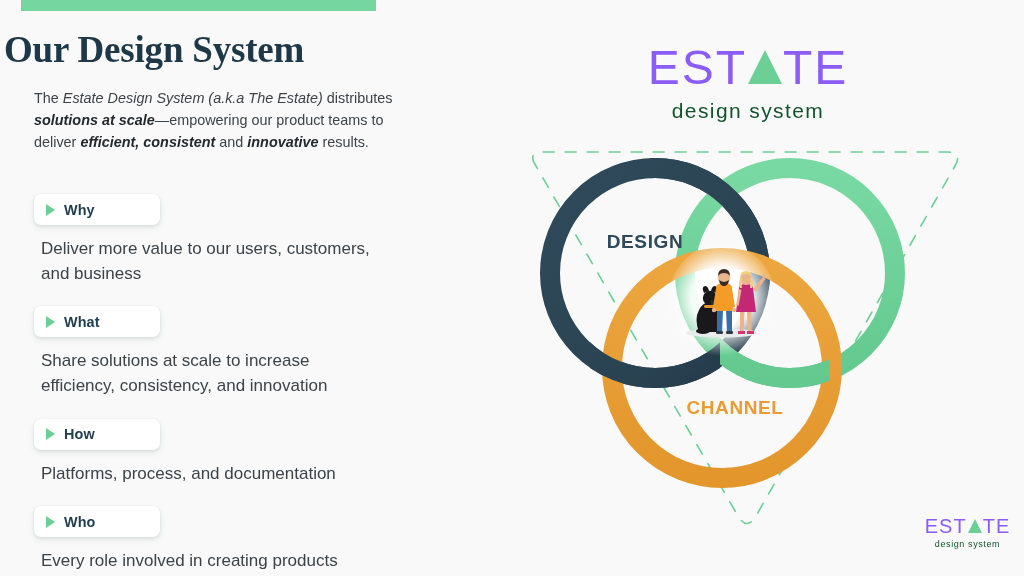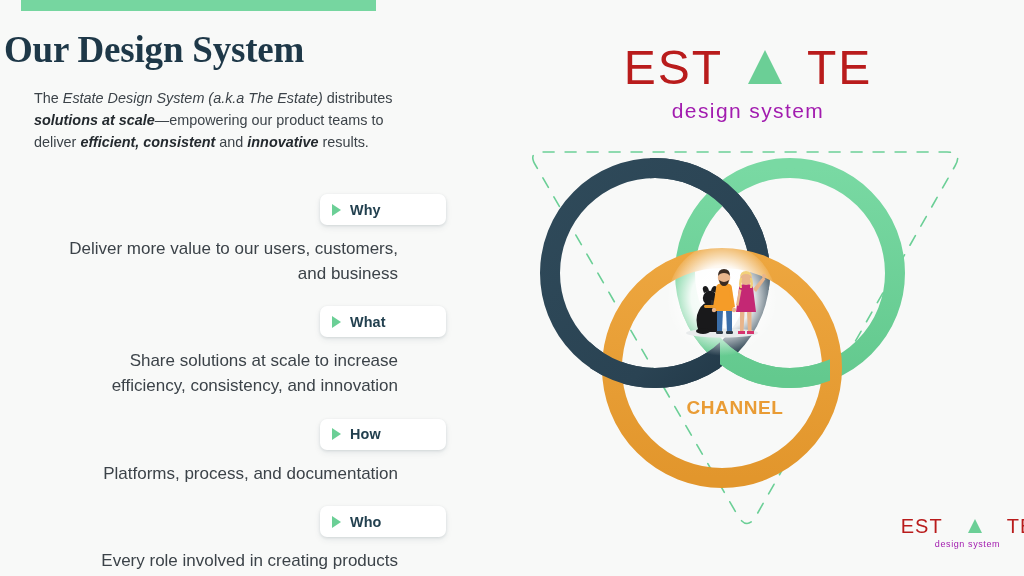--- a/index.html
+++ b/index.html
@@ -64,24 +64,23 @@
     font-size: 14.4px;
     line-height: 1.52;
     color: #3c4349;
   }
   .intro .i { font-style: italic; }
   .intro .bi { font-style: italic; font-weight: bold; color: #23292e; }
 
   
   .accordion {
     position: absolute;
-    left: 46px;
+    left: 34px;
     top: 194px;
     width: 400px;
-    text-align: right;
   }
 
   .acc-item { position: relative; }
 
   .acc-head {
     display: inline-flex;
     align-items: center;
     gap: 9px;
     box-sizing: border-box;
     width: 126px;
@@ -134,42 +133,41 @@
     top: 44px;
     width: 200px;
     text-align: center;
   }
   .logo-word {
     display: flex;
     align-items: baseline;
     justify-content: center;
     font-size: 48px;
     font-weight: 300;
-    color: #b91c1c;
+    color: #8b5cf6;
     letter-spacing: 2px;
     line-height: 1;
     font-family: "Liberation Sans", sans-serif;
-    gap: 24px;
   }
   .logo-word .tri-a {
     display: inline-block;
     width: 0;
     height: 0;
     border-bottom: 34px solid #6bcf96;
     border-left: 17px solid transparent;
     border-right: 17px solid transparent;
     position: relative;
     margin: 0 1px;
     top: 0px;
   }
   .logo-sub {
     margin-top: 7px;
     font-size: 21px;
     font-weight: 300;
-    color: #a21caf;
+    color: #14532d;
     letter-spacing: 1.4px;
     text-align: center;
   }
 
   .venn-wrap {
     position: absolute;
     left: 0;
     top: 0;
     width: 554px;
     height: 576px;
@@ -368,20 +366,21 @@
           <path d="M269 289 l-3 16 l2.5 1 l3 -16 z" fill="#e8b58c"></path>
 
           <circle cx="276" cy="279" r="6" fill="#e8b58c"></circle>
           <path d="M270 278 q0 -7 6 -7 q6 0 6 7 q-1 -4 -6 -4 q-5 0 -6 4 z" fill="#f2d07a"></path>
           <path d="M270 278 q-2 7 0 10 l2 0 q-1 -5 0 -10 z" fill="#f2d07a"></path>
           <path d="M282 278 q2 7 0 10 l-2 0 q1 -5 0 -10 z" fill="#f2d07a"></path>
         </g>
       </g>
     </svg>
 
+    <div class="venn-label lbl-design">DESIGN</div>
     <div class="venn-label lbl-biz">
       <div>CHANNEL</div>
     </div>
 
     <div class="logo-small">
       <div class="logo-word">
         <span>EST</span>
         <span class="tri-a"></span>
         <span>TE</span>
       </div>

